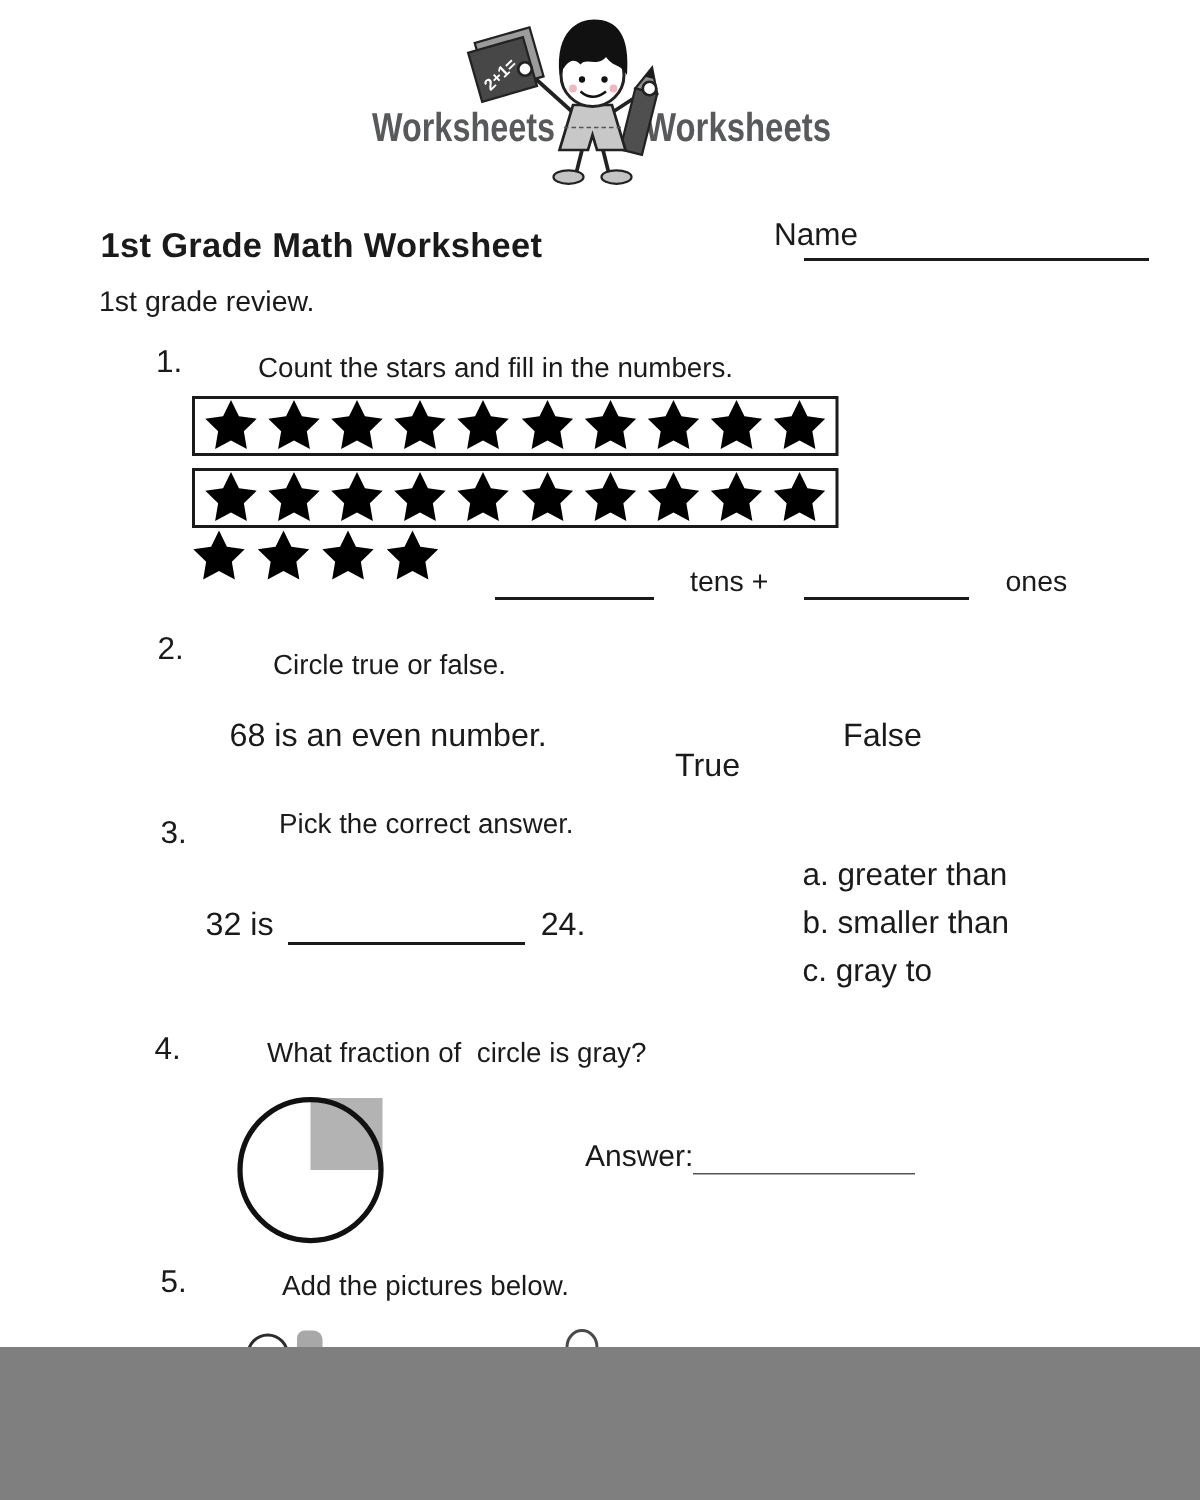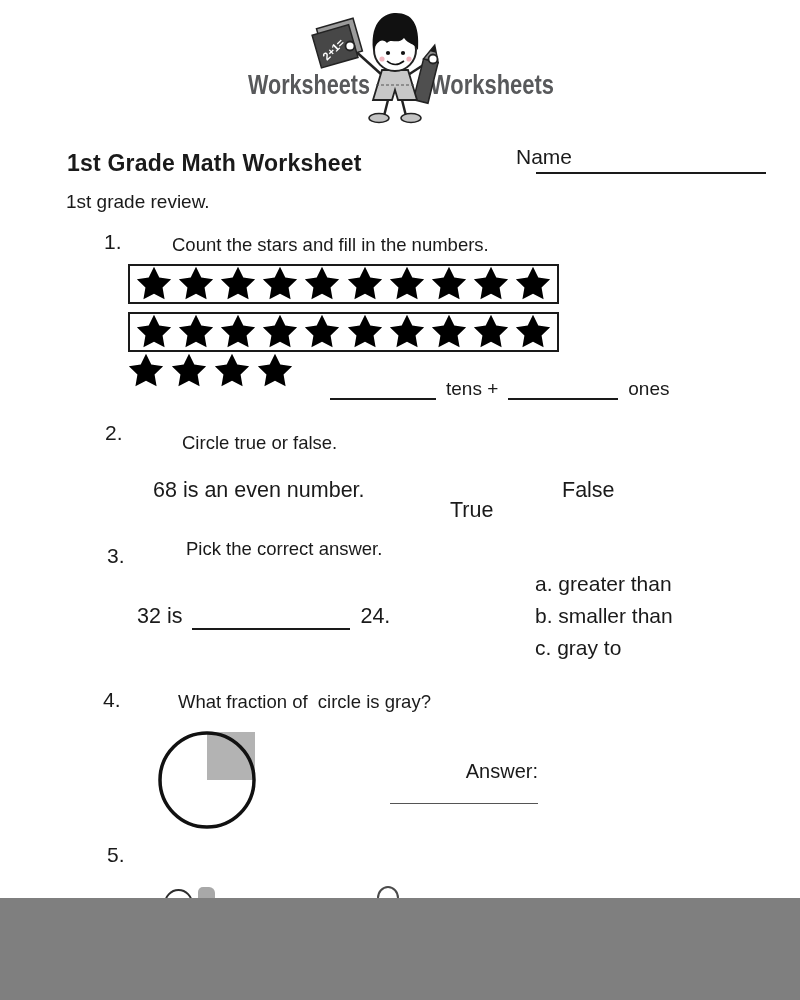--- a/index.html
+++ b/index.html
@@ -15,21 +15,21 @@
   .qnum{font-size:21px;}
   .prompt{font-size:18.5px;white-space:pre;margin-left:36px;}
   .statement{font-size:21.5px;}
   .tf{font-size:21.5px;}
   .starbox{
     width:431px;height:40px;border:2px solid #1a1a1a;box-sizing:border-box;
     display:flex;justify-content:space-between;align-items:center;padding:1px 4px;
   }
   .starrow-loose{display:flex;gap:3px;align-items:center;}
   .star-svg{display:block;}
-  .fill-line{display:flex;align-items:flex-end;font-size:19px;gap:10px;}
+  .fill-line{display:flex;align-items:flex-end;font-size:19px;gap:24px;}
   .blank{display:inline-block;border-bottom:2px solid #1a1a1a;height:20px;}
   .blank.b-tens{width:106px;}
   .blank.b-ones{width:110px;}
   .blank.b-compare{width:158px;height:24px;}
   .blank.b-answer{width:148px;height:20px;border-bottom-width:1.5px;border-bottom-color:#555;}
   .q3-line{display:flex;align-items:flex-start;gap:10px;font-size:21.5px;}
   .choices{font-size:21px;line-height:32px;}
   .answer-row{display:flex;align-items:flex-end;font-size:20px;}
   .partial-circle{border-radius:50%;box-sizing:border-box;background:#fff;}
   .pc1{width:29px;height:30px;border:2.5px solid #2c2c2c;}
@@ -205,26 +205,27 @@
   </div>
 
   <span class="abs qnum" style="left:103px;top:688px;">4.</span>
   <span class="abs prompt" style="left:142px;top:691px;">What fraction of  circle is gray?</span>
 
   <svg class="abs" style="left:155px;top:728px;" width="104" height="104" viewBox="0 0 104 104">
     <rect x="52" y="4" width="48" height="48" fill="#b3b3b3"></rect>
     <circle cx="52" cy="52" r="47" fill="none" stroke="#111" stroke-width="3.5"></circle>
   </svg>
 
-  <div class="abs answer-row" style="left:390px;top:760px;flex-direction:column;">
+  <div class="abs answer-row" style="left:390px;top:760px;">
     <span>Answer:</span>
     <span class="blank b-answer"></span>
   </div>
 
   <span class="abs qnum" style="left:107px;top:843px;">5.</span>
+  <span class="abs prompt" style="left:152px;top:846px;">Add the pictures below.</span>
 
   <div class="abs partial-circle pc1" style="left:164px;top:889px;"></div>
   <div class="abs gray-blob" style="left:198px;top:887px;"></div>
   <div class="abs partial-circle pc2" style="left:377px;top:886px;"></div>
 
   <div class="abs overlay-bar" style="background: rgb(127, 127, 127);"></div>
 
 </div>
 
 </body></html>

